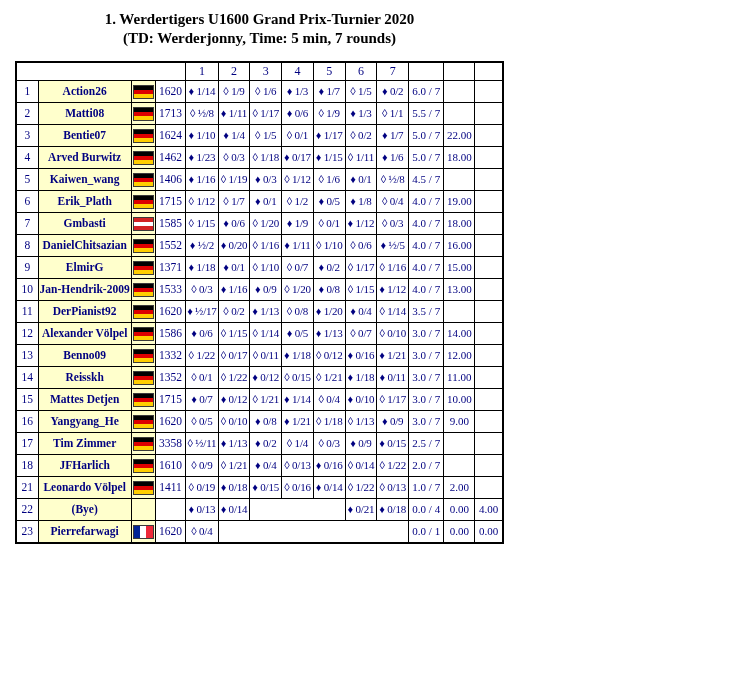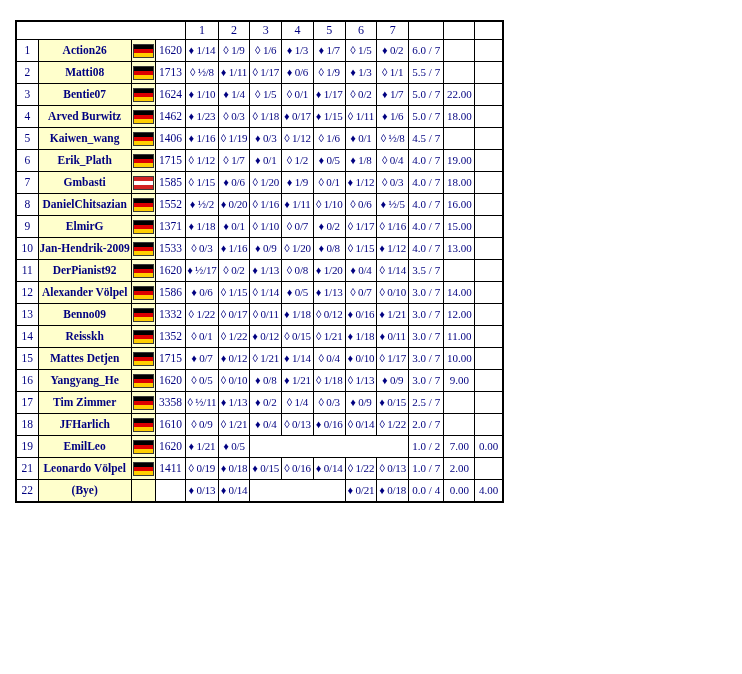--- a/index.html
+++ b/index.html
@@ -30,20 +30,22 @@
   td.tb{font-size:11px;}
   .flag{width:19px;height:12px;margin:0 auto;border:1px solid #3a3a3a;display:flex;}
   .flag.h{flex-direction:column;}
   .flag.v{flex-direction:row;}
   .flag span{flex:1 1 auto;display:block;}
 </style>
 </head>
 <body>
 
 <div class="report">
+  <div class="title">1. Werdertigers U1600 Grand Prix-Turnier 2020</div>
+  <div class="title sub">(TD: Werderjonny, Time: 5 min, 7 rounds)</div>
 
   <table class="crosstable">
     <colgroup>
       <col style="width:23px">
         <col style="width:90px">
         <col style="width:24px">
         <col style="width:31px">
       <col style="width:32px">
         <col style="width:32px">
         <col style="width:32px">
@@ -461,38 +463,20 @@
           <td class="res">♦ 0/4</td>
           <td class="res">◊ 0/13</td>
           <td class="res">♦ 0/16</td>
           <td class="res">◊ 0/14</td>
           <td class="res">◊ 1/22</td>
           <td class="score">2.0 / 7</td>
           <td class="tb"></td>
           <td class="tb"></td>
         </tr>
         <tr>
-          <td class="rank">19</td>
-          <td class="name">EmilLeo</td>
-          <td class="flagcell">
-            <div class="flag h">
-              <span style="background: rgb(0, 0, 0);"></span>
-              <span style="background: rgb(221, 0, 0);"></span>
-              <span style="background: rgb(255, 206, 0);"></span>
-            </div>
-          </td>
-          <td class="rating">1620</td>
-          <td class="res">♦ 1/21</td>
-          <td class="res">♦ 0/5</td>
-          <td class="res nb" colspan="5"></td>
-          <td class="score">1.0 / 2</td>
-          <td class="tb">7.00</td>
-          <td class="tb">0.00</td>
-        </tr>
-        <tr>
           <td class="rank">21</td>
           <td class="name">Leonardo Völpel</td>
           <td class="flagcell">
             <div class="flag h">
               <span style="background: rgb(0, 0, 0);"></span>
               <span style="background: rgb(221, 0, 0);"></span>
               <span style="background: rgb(255, 206, 0);"></span>
             </div>
           </td>
           <td class="rating">1411</td>
@@ -514,15 +498,32 @@
           <td class="rating"></td>
           <td class="res">♦ 0/13</td>
           <td class="res">♦ 0/14</td>
           <td class="res nb" colspan="3"></td>
           <td class="res">♦ 0/21</td>
           <td class="res">♦ 0/18</td>
           <td class="score">0.0 / 4</td>
           <td class="tb">0.00</td>
           <td class="tb">4.00</td>
         </tr>
+        <tr>
+          <td class="rank">23</td>
+          <td class="name">Pierrefarwagi</td>
+          <td class="flagcell">
+            <div class="flag v">
+              <span style="background: rgb(0, 35, 149);"></span>
+              <span style="background: rgb(255, 255, 255);"></span>
+              <span style="background: rgb(237, 41, 57);"></span>
+            </div>
+          </td>
+          <td class="rating">1620</td>
+          <td class="res">◊ 0/4</td>
+          <td class="res nb" colspan="6"></td>
+          <td class="score">0.0 / 1</td>
+          <td class="tb">0.00</td>
+          <td class="tb">0.00</td>
+        </tr>
       </tbody>
   </table>
 </div>
 
 </body></html>

